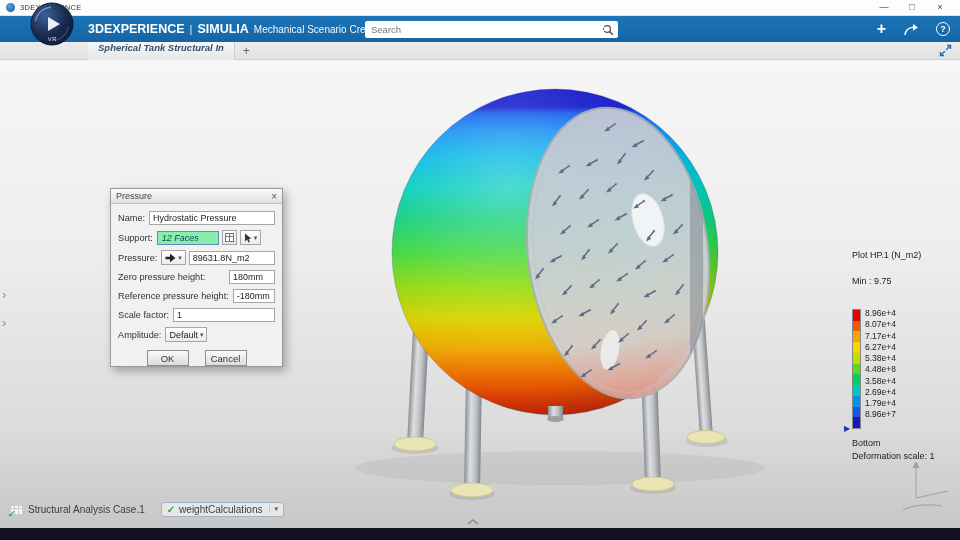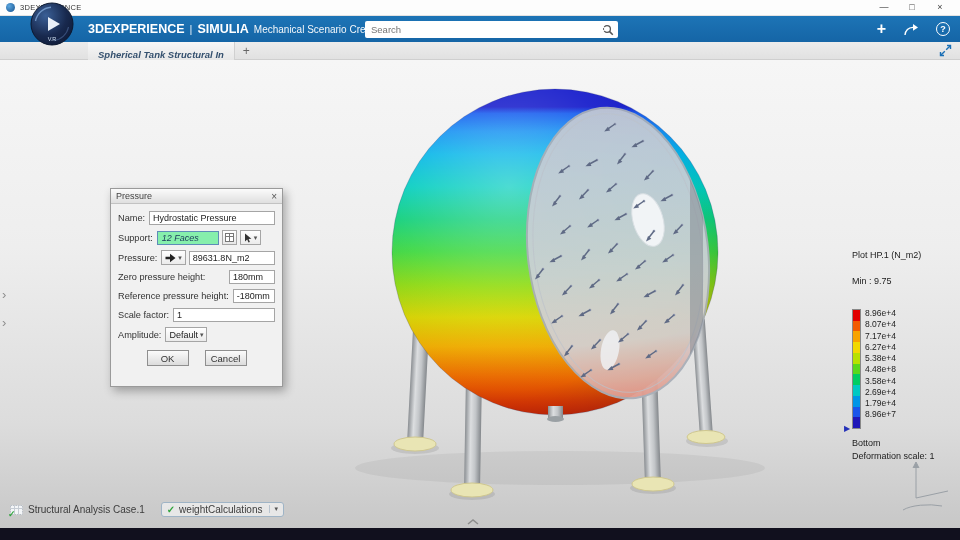--- a/index.html
+++ b/index.html
@@ -26,38 +26,38 @@
   .tagico{position:absolute;left:592px;top:6px;display:flex}
   .hdr-icons{margin-left:auto;margin-right:10px;display:flex;align-items:center;gap:17px;color:#fff}
   .plus{font-size:16px;font-weight:bold;line-height:1}
   .help{width:14px;height:14px;border:1.3px solid #fff;border-radius:50%;font-size:9px;display:flex;align-items:center;justify-content:center;font-weight:bold}
 
   
   .compass{position:absolute;left:30px;top:2px;width:44px;height:44px;z-index:50}
 
   
   .tabbar{position:absolute;left:0;top:42px;width:960px;height:18px;background:linear-gradient(#ececec,#e1e1e1);border-bottom:1px solid #cfcfcf;display:flex;align-items:center;z-index:20}
-  .tab{margin-left:88px;height:18px;display:flex;align-items:flex-end;padding:0 10px;background:linear-gradient(#f7f7f7,#e7e7e7);border-right:1px solid #d0d0d0;font-size:9.5px;font-weight:bold;font-style:italic;color:#34506e;white-space:nowrap}
+  .tab{margin-left:88px;height:18px;display:flex;align-items:flex-start;padding:0 10px;background:linear-gradient(#f7f7f7,#e7e7e7);border-right:1px solid #d0d0d0;font-size:9.5px;font-weight:bold;font-style:italic;color:#34506e;white-space:nowrap}
   .tab-add{margin-left:8px;font-size:12px;color:#666}
   .expandico{margin-left:auto;margin-right:8px;display:flex}
 
   
   .viewport{position:absolute;left:0;top:60px;width:960px;height:468px;overflow:hidden;
     background:linear-gradient(180deg,#f6f6f6 0%,#eeeeee 40%,#dcdcdc 78%,#c7c7c7 100%)}
   .scene{position:absolute;left:0;top:0;z-index:1}
   .edge-ch{position:absolute;font-size:13px;color:#8d8d8d;z-index:5;line-height:1}
   .edge-ch.a{left:2px;top:228px}
   .edge-ch.b{left:2px;top:256px}
   .bottom-toggle{position:absolute;left:466px;top:452px;z-index:5}
 
   
   .dialog{position:absolute;left:110px;top:128px;width:173px;background:#f1f1f1;border:1px solid #9a9a9a;box-shadow:3px 4px 9px rgba(0,0,0,.30);z-index:20;font-size:9.5px;color:#333}
   .dlg-title{height:15px;display:flex;align-items:center;padding:0 5px;background:linear-gradient(#fbfbfb,#dfdfdf);border-bottom:1px solid #c2c2c2;font-size:9px;color:#444}
   .dlg-close{margin-left:auto;font-size:10px;color:#555;cursor:default}
-  .dlg-body{padding:7px 7px 20px}
+  .dlg-body{padding:7px 7px 0}
   .row{display:flex;align-items:center;margin-bottom:5px;white-space:nowrap}
   .row label{margin-right:4px;color:#333;font-size:9.2px}
   .inp{height:14px;border:1px solid #a5a5a5;background:#fff;font-size:9px;padding:0 3px;color:#222;font-family:inherit;min-width:0}
   .w-full{flex:1}
   .w-sm{width:46px;margin-left:auto}
   .support-field{width:62px;height:14px;background:#86efac;border:1px solid #5f8cb8;color:#1c3a5c;font-style:italic;display:flex;align-items:center;padding:0 4px;font-size:9px}
   .mini-btn{width:15px;height:15px;border:1px solid #a5a5a5;background:linear-gradient(#fff,#e6e6e6);display:flex;align-items:center;justify-content:center;margin-left:3px;flex:none}
   .combo{height:15px;border:1px solid #a5a5a5;background:linear-gradient(#fff,#ebebeb);display:flex;align-items:center;padding:0 3px;margin-left:3px;flex:none}
   .combo.first{margin-left:0;margin-right:3px}
   .caret{font-size:7px;color:#555;margin-left:2px}

